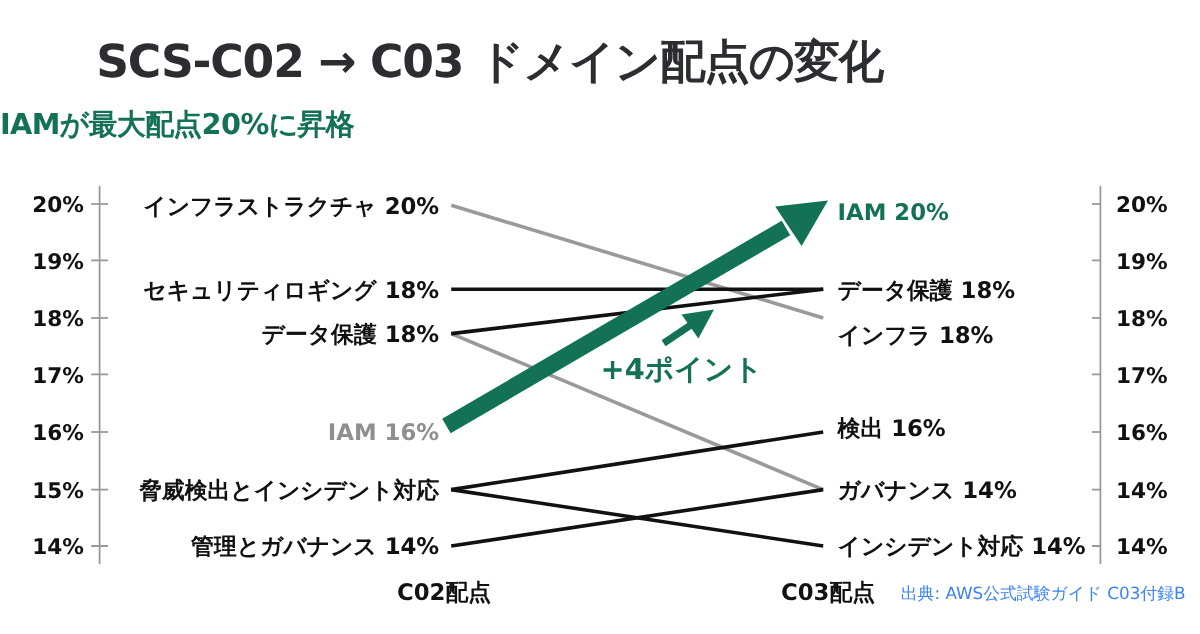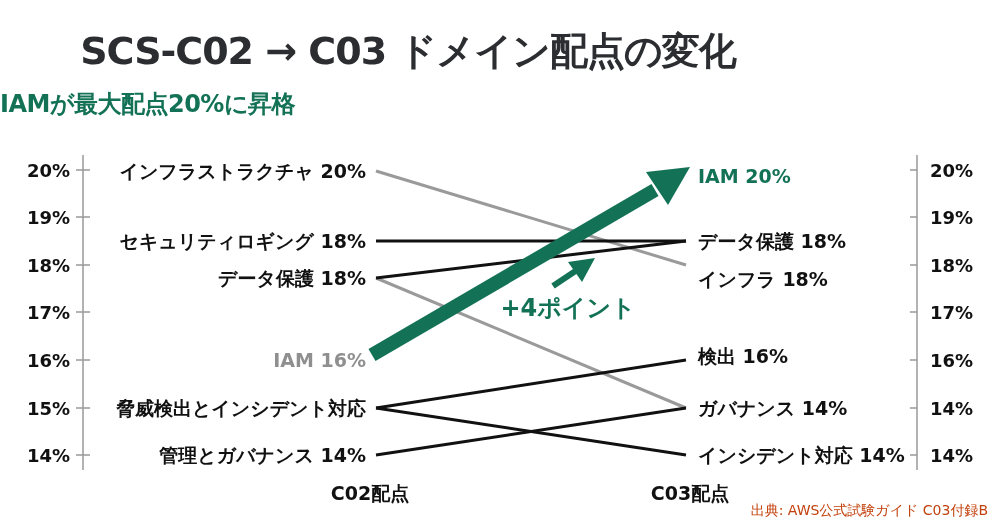--- a/index.html
+++ b/index.html
@@ -7,21 +7,21 @@
          font-family: "DejaVu Sans", "Liberation Sans", sans-serif; color:#1a1a1a; }
   .title { position:absolute; left:0; top:26px; width:816px; text-align:center;
            font-size:38px; font-weight:bold; color:#2b2d31; letter-spacing:-1px; }
   .subtitle { position:absolute; left:0; top:88px; width:1000px; text-align:left;
               font-size:24px; font-weight:bold; color:#137256; letter-spacing:-0.5px; }
   svg.chart { position:absolute; left:0; top:0; }
   .lbl { font-weight:bold; font-size:19px; fill:#111; }
   .tick { font-weight:bold; font-size:18px; fill:#111; }
   .gray { fill:#8f8f8f; }
   .green { fill:#137256; }
-  .source { position:absolute; right:12px; bottom:8px; font-size:14px; color:#c2410c;text-align:center; }
+  .source { position:absolute; right:12px; bottom:24px; font-size:14px; color:#3b82f6;text-align:center; }
 </style>
 </head>
 <body>
 
 <div class="title">SCS-C02 → C03 ドメイン配点の変化</div>
 <div class="subtitle">IAMが最大配点20%に昇格</div>
 
 <svg class="chart" width="1000" height="528" viewBox="0 0 1000 528">
   <defs>
     <marker id="ah-big" markerWidth="4" markerHeight="4" refX="2" refY="2" orient="auto" markerUnits="strokeWidth">

